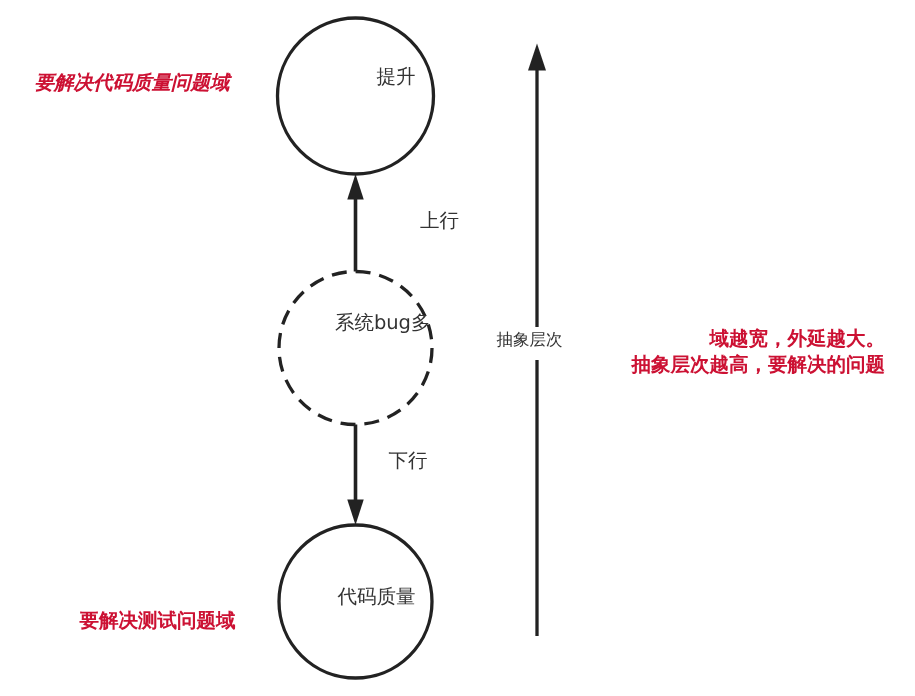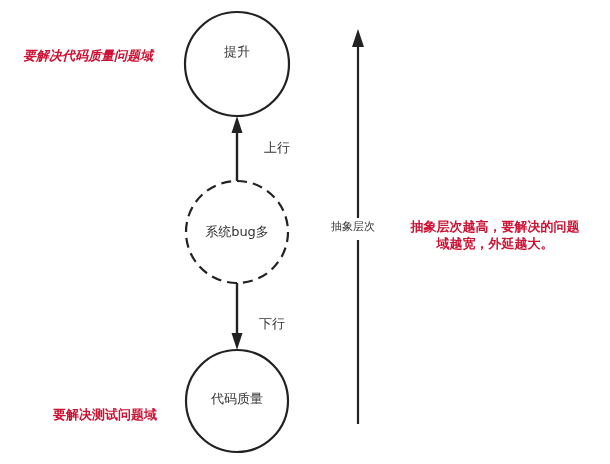--- a/index.html
+++ b/index.html
@@ -2,21 +2,21 @@
 <html><head>
   <meta charset="utf-8">
   <style>
     html, body { margin: 0; padding: 0; background: #ffffff; }
     body { width: 610px; height: 464px; position: relative; overflow: hidden;
            font-family: "DejaVu Sans", "Liberation Sans", sans-serif; }
     svg.diagram { position: absolute; left: 0; top: 0; }
     .label { position: absolute; white-space: nowrap; line-height: 1.3; }
     .red { color: #cc1133; font-weight: bold; font-size: 13px; }
     .gray { color: #333333; font-size: 13px; }
-    .center { text-align: center; }
+    .center { text-align: right; }
   </style>
 </head>
 <body>
 
 <svg class="diagram" width="610" height="464" viewBox="0 0 610 464">
   <defs>
     <marker id="arrowhead" markerWidth="10" markerHeight="14" refX="5" refY="0" orient="auto" markerUnits="userSpaceOnUse" viewBox="0 0 10 14">
       <path d="M0,14 L5,0 L10,14 Z" fill="#222222"></path>
     </marker>
   </defs>
@@ -41,27 +41,27 @@
     <line x1="358" y1="424" x2="358" y2="44" stroke="#222222" stroke-width="2.2"></line>
     <path d="M352,47 L358,29 L364,47 Z" fill="#222222"></path>
     <rect x="340" y="218" width="36" height="22" fill="#ffffff"></rect>
   </g>
 </svg>
 
 <div class="label gray center" style="left:197px; top:44px; width:80px;">
   <div>提升</div>
 </div>
 
-<div class="label gray center" style="left:187px; top:224px; width:100px;">系统bug多</div>
+<div class="label gray center" style="left:187px; top:208px; width:100px;">系统bug多</div>
 
 <div class="label gray center" style="left:197px; top:391px; width:80px;">代码质量</div>
 
-<div class="label gray" style="left:264px; top:140px;text-align:right;">上行</div>
-<div class="label gray" style="left:259px; top:316px;">下行</div>
+<div class="label gray" style="left:280px; top:140px;text-align:right;">上行</div>
+<div class="label gray" style="left:259px; top:300px;">下行</div>
 
 <div class="label red" style="left:23px; top:48px;font-style:italic;">要解决代码质量问题域</div>
 <div class="label red" style="left:53px; top:407px;">要解决测试问题域</div>
 <div class="label red center" style="left:400px; top:219px; width:190px;">
+  <div>域越宽，外延越大。</div>
   <div>抽象层次越高，要解决的问题</div>
-  <div>域越宽，外延越大。</div>
 </div>
 
 <div class="label gray" style="left:331px; top:220px; font-size:11px;">抽象层次</div>
 
 </body></html>

